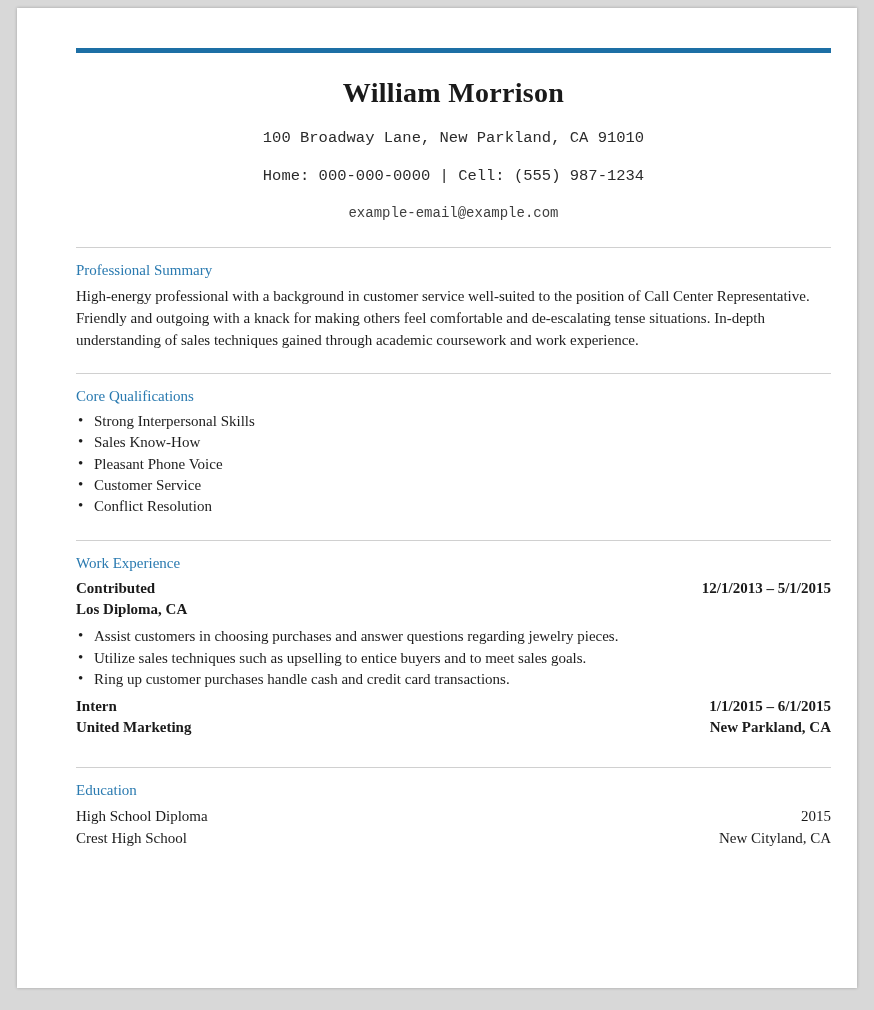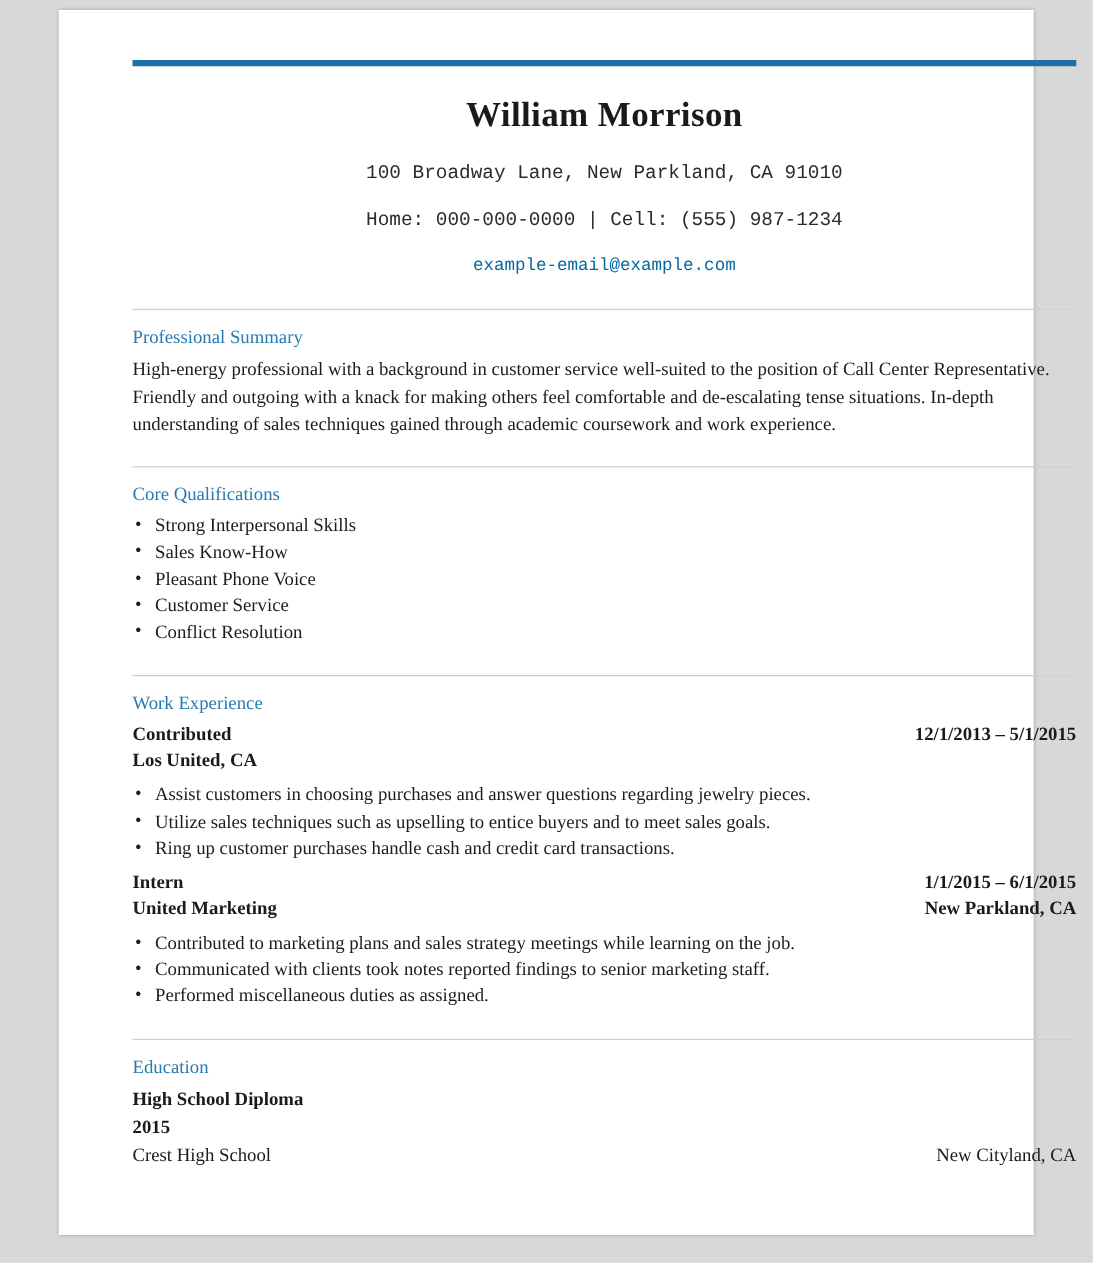--- a/index.html
+++ b/index.html
@@ -8,21 +8,21 @@
     background: #d8d8d8;
   }
   body {
     width: 874px;
     height: 1010px;
     font-family: "Liberation Serif", serif;
     overflow: hidden;
   }
   .page {
     position: relative;
-    width: 780px;
+    width: 840px;
     height: 980px;
     margin: 8px auto 0 auto;
     background: #ffffff;
     box-shadow: 0 0 3px rgba(0,0,0,0.25);
     box-sizing: border-box;
   }
   .inner {
     position: absolute;
     left: 59px;
     top: 40px;
@@ -43,21 +43,21 @@
   }
   .contact-line {
     text-align: center;
     font-size: 15.5px;
     color: #2b2b2b;
     margin-top: 20px;
     font-family: Liberation Mono, monospace;
   }
   .contact-line.email {
     font-size: 14px;
-    color: #0369a1;
+    color: #404040;
   }
   .divider {
     height: 1px;
     background: #d0d0d0;
     margin: 0;
   }
   .section {
     padding-top: 14px;
   }
   .section-title {
@@ -104,21 +104,21 @@
     font-weight: bold;
   }
   .edu-row {
     display: flex;
     justify-content: space-between;
     align-items: baseline;
     font-size: 15px;
     line-height: 1.5;
     color: #1a1a1a;
   }
-  .edu-row.bold { font-weight: bold; flex-direction: column; }
+  .edu-row.bold { font-weight: normal; }
   .sp-6 { height: 6px; }
   .sp-22 { height: 22px; }
   .sp-26 { height: 26px; }
 </style>
 </head>
 <body>
 
 <div class="page">
   <div class="inner">
 
@@ -156,21 +156,21 @@
 
     <div class="section">
       <div class="section-title">Work Experience</div>
 
       <div>
         <div class="job-row">
           <span>Contributed</span>
           <span>12/1/2013 – 5/1/2015</span>
         </div>
         <div class="job-row sub">
-          <span>Los United, CA</span>
+          <span>Los Diploma, CA</span>
         </div>
         <div class="sp-6"></div>
         <ul class="bullets">
           <li>Assist customers in choosing purchases and answer questions regarding jewelry pieces.</li>
           <li>Utilize sales techniques such as upselling to entice buyers and to meet sales goals.</li>
           <li>Ring up customer purchases handle cash and credit card transactions.</li>
         </ul>
       </div>
 
       <div class="sp-6"></div>
@@ -178,25 +178,20 @@
       <div>
         <div class="job-row">
           <span>Intern</span>
           <span>1/1/2015 – 6/1/2015</span>
         </div>
         <div class="job-row sub">
           <span>United Marketing</span>
           <span>New Parkland, CA</span>
         </div>
         <div class="sp-6"></div>
-        <ul class="bullets">
-          <li>Contributed to marketing plans and sales strategy meetings while learning on the job.</li>
-          <li>Communicated with clients took notes reported findings to senior marketing staff.</li>
-          <li>Performed miscellaneous duties as assigned.</li>
-        </ul>
       </div>
     </div>
 
     <div class="sp-22"></div>
     <div class="divider"></div>
 
     <div class="section">
       <div class="section-title">Education</div>
       <div class="edu-row bold">
         <span>High School Diploma</span>

